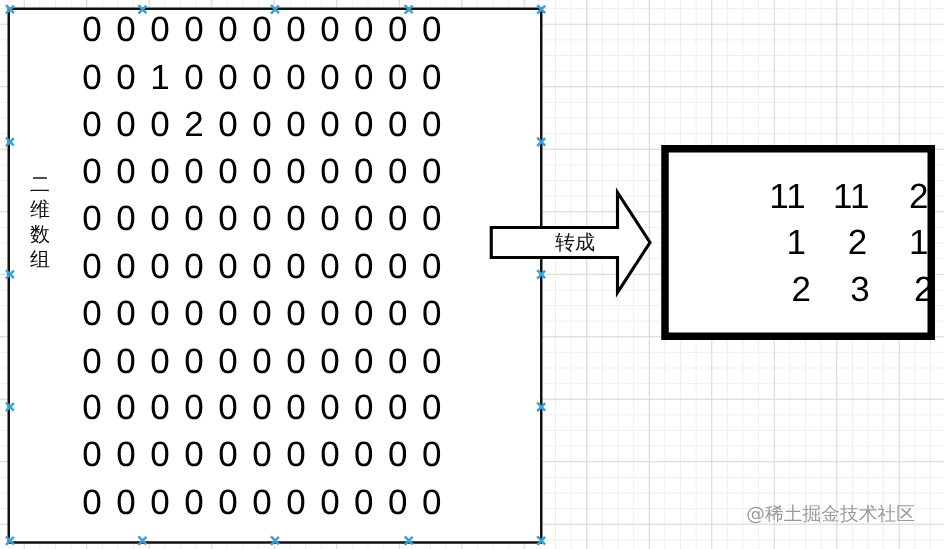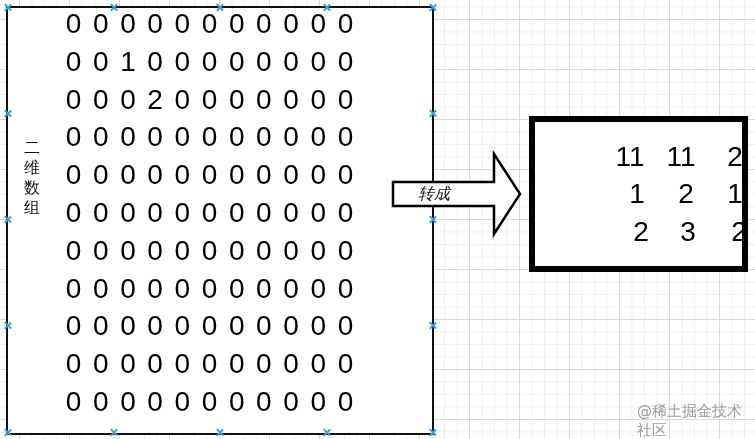--- a/index.html
+++ b/index.html
@@ -35,36 +35,35 @@
     position:absolute; width:7px; height:7px; margin-left:-3.5px; margin-top:-3.5px;
   }
   .handle::before, .handle::after {
     content:""; position:absolute; left:3px; top:-1px; width:1.5px; height:9px;
     background:#3c9fd6;
   }
   .handle::before { transform:rotate(45deg); }
   .handle::after { transform:rotate(-45deg); }
   .arrow-svg { position:absolute; left:390px; top:150px; width:136px; height:90px; overflow:visible; }
   .arrow-label {
-    position:absolute; left:404px; top:184px; width:60px; height:20px;
+    position:absolute; left:430px; top:184px; width:60px; height:20px;
     font-size:16px; line-height:20px; color:#111; text-align:center;
     font-family: "DejaVu Sans", sans-serif;
-    font-style: italic;
   }
   .result-box {
     position:absolute; left:529px; top:116px; width:207px; height:144px;
     border:6px solid #000; background:#fff;
   }
   .rrow {
     position:absolute; height:34px; font-size:28px; line-height:34px; color:#000;
   }
   .rrow span { position:absolute; text-align:center; width:40px;margin-left:44px; }
   .watermark {
     position:absolute; left:597px; top:402px; font-size:15px; color:#9a9a9a;
-    font-family: "DejaVu Sans", sans-serif; letter-spacing:0px;margin-left:40px;
+    font-family: "DejaVu Sans", sans-serif; letter-spacing:0px;
   }
 </style>
 </head>
 <body>
 
 <div class="matrix-box"></div>
 
 <div class="side-label">
   <span>二</span>
   <span>维</span>

